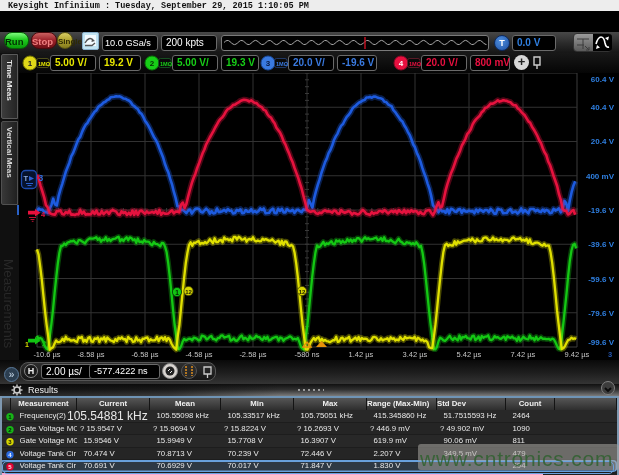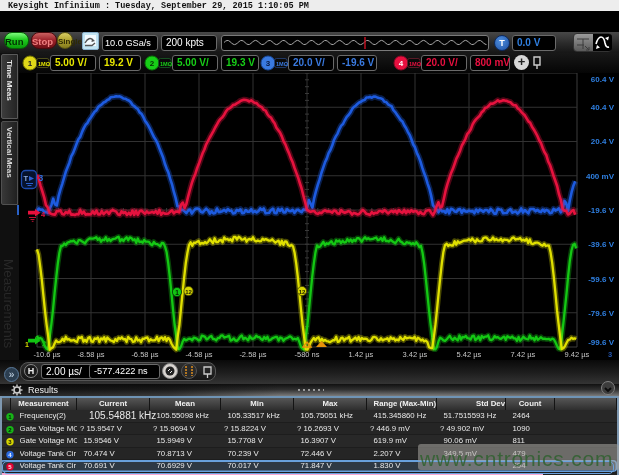--- a/index.html
+++ b/index.html
@@ -306,33 +306,33 @@
           <path d="M3,4 l3,3 3,-3" stroke="#0a0a0a" stroke-width="1.8" fill="none"></path>
         </svg></div>
 <div style="position:absolute;left:0;top:12px;width:619px;height:1.5px;background:#6f94b5"></div>
 <div style="position:absolute;left:0;top:13.5px;width:619px;height:12.5px;background:linear-gradient(180deg,#565656,#2e2e2e)">
 <div style="position:absolute;left:2px;top:0;width:9px;height:12px;border-right:1px solid #141414;text-align:center;line-height:12.5px;font-size:7.8px;font-weight:bold;color:#f0f0f0;white-space:nowrap"></div>
         <div style="position:absolute;left:11px;top:0;width:66px;height:12px;border-right:1px solid #141414;text-align:center;line-height:12.5px;font-size:7.8px;font-weight:bold;color:#f0f0f0;white-space:nowrap">Measurement</div>
         <div style="position:absolute;left:77px;top:0;width:73px;height:12px;border-right:1px solid #141414;text-align:center;line-height:12.5px;font-size:7.8px;font-weight:bold;color:#f0f0f0;white-space:nowrap">Current</div>
         <div style="position:absolute;left:150px;top:0;width:71px;height:12px;border-right:1px solid #141414;text-align:center;line-height:12.5px;font-size:7.8px;font-weight:bold;color:#f0f0f0;white-space:nowrap">Mean</div>
         <div style="position:absolute;left:221px;top:0;width:73px;height:12px;border-right:1px solid #141414;text-align:center;line-height:12.5px;font-size:7.8px;font-weight:bold;color:#f0f0f0;white-space:nowrap">Min</div>
         <div style="position:absolute;left:294px;top:0;width:73px;height:12px;border-right:1px solid #141414;text-align:center;line-height:12.5px;font-size:7.8px;font-weight:bold;color:#f0f0f0;white-space:nowrap">Max</div>
-        <div style="position:absolute;left:367px;top:0;width:70px;height:12px;border-right:1px solid #141414;text-align:right;line-height:12.5px;font-size:7.8px;font-weight:bold;color:#f0f0f0;white-space:nowrap">Range (Max-Min)</div>
-        <div style="position:absolute;left:437px;top:0;width:69px;height:12px;border-right:1px solid #141414;text-align:right;line-height:12.5px;font-size:7.8px;font-weight:bold;color:#f0f0f0;white-space:nowrap">Std Dev</div>
+        <div style="position:absolute;left:367px;top:0;width:70px;height:12px;border-right:1px solid #141414;text-align:left;line-height:12.5px;font-size:7.8px;font-weight:bold;color:#f0f0f0;white-space:nowrap">Range (Max-Min)</div>
+        <div style="position:absolute;left:437px;top:0;width:69px;height:12px;border-right:1px solid #141414;text-align:left;line-height:12.5px;font-size:7.8px;font-weight:bold;color:#f0f0f0;white-space:nowrap">Std Dev</div>
         <div style="position:absolute;left:506px;top:0;width:49px;height:12px;border-right:1px solid #141414;text-align:center;line-height:12.5px;font-size:7.8px;font-weight:bold;color:#f0f0f0;white-space:nowrap">Count</div>
         <div style="position:absolute;left:555px;top:0;width:62px;height:12px;border-right:1px solid #141414;text-align:center;line-height:12.5px;font-size:7.8px;font-weight:bold;color:#f0f0f0;white-space:nowrap"></div>
 </div>
 <div style="position:absolute;left:0;top:26px;width:543px;height:65px;background:#f9a8d4">
 <div style="position:absolute;left:0;top:0.0px;width:617px;height:12.5px;background:#282828;border-bottom:1px solid #1d1d1d;">
           <svg width="14" height="12" style="position:absolute;left:3px;top:1px">
             <circle cx="7" cy="5.8" r="3.7" fill="#17b517"></circle>
             <text x="7" y="8.2" text-anchor="middle" font-size="6" font-weight="bold" fill="#032003" font-family="Liberation Sans">1</text>
           </svg>
           <div style="position:absolute;left:19.5px;top:0;width:57px;font-size:7.8px;color:#e8e8e8;line-height:12.5px;white-space:nowrap;overflow:hidden">Frequency(2)</div>
-          <div style="position:absolute;left:89px;top:0;font-size:10px;color:#e8e8e8;line-height:12.5px;white-space:nowrap">105.54881 kHz</div>
+          <div style="position:absolute;left:67px;top:0;font-size:12px;color:#e8e8e8;line-height:12.5px;white-space:nowrap">105.54881 kHz</div>
           <div style="position:absolute;left:156.5px;top:0;font-size:7.8px;color:#e8e8e8;line-height:12.5px;white-space:nowrap">105.55098 kHz</div>
           <div style="position:absolute;left:227.5px;top:0;font-size:7.8px;color:#e8e8e8;line-height:12.5px;white-space:nowrap">105.33517 kHz</div>
           <div style="position:absolute;left:300.5px;top:0;font-size:7.8px;color:#e8e8e8;line-height:12.5px;white-space:nowrap">105.75051 kHz</div>
           <div style="position:absolute;left:373.5px;top:0;font-size:7.8px;color:#e8e8e8;line-height:12.5px;white-space:nowrap">415.345860 Hz</div>
           <div style="position:absolute;left:443.5px;top:0;font-size:7.8px;color:#e8e8e8;line-height:12.5px;white-space:nowrap">51.7515593 Hz</div>
           <div style="position:absolute;left:512.5px;top:0;font-size:7.8px;color:#e8e8e8;line-height:12.5px;white-space:nowrap">2464</div>
         </div>
         <div style="position:absolute;left:0;top:12.5px;width:617px;height:12.5px;background:#252525;border-bottom:1px solid #1d1d1d;">
           <svg width="14" height="12" style="position:absolute;left:3px;top:1px">
             <circle cx="7" cy="5.8" r="3.7" fill="#17b517"></circle>

